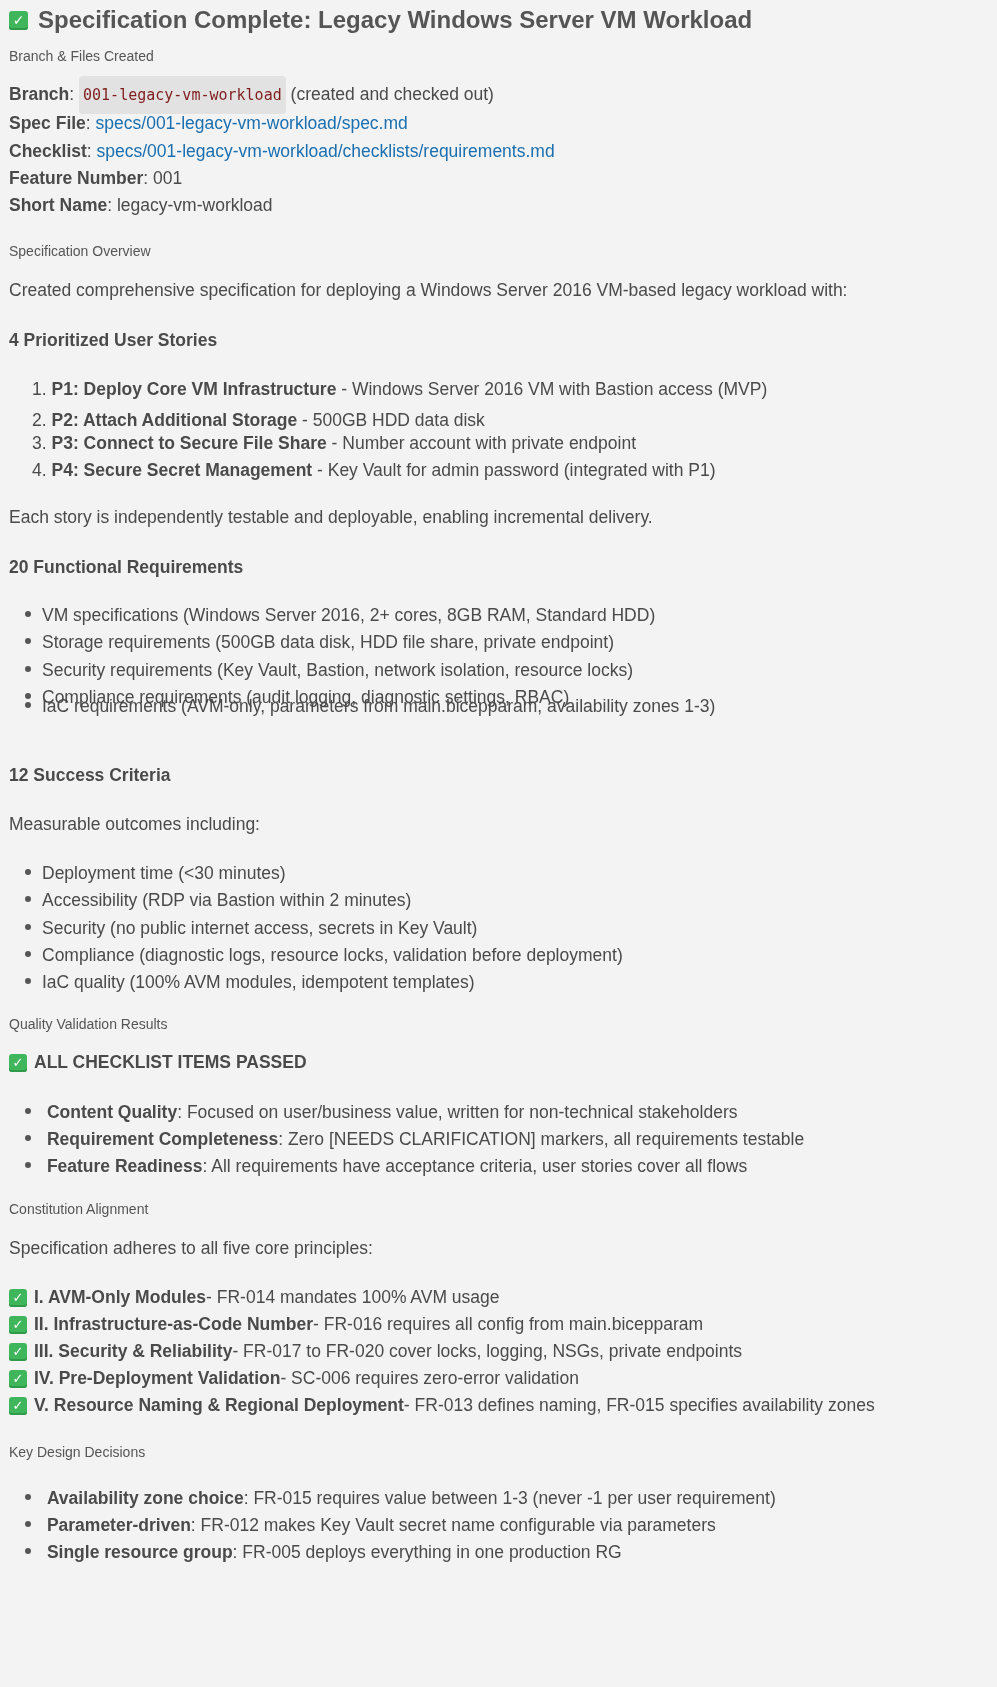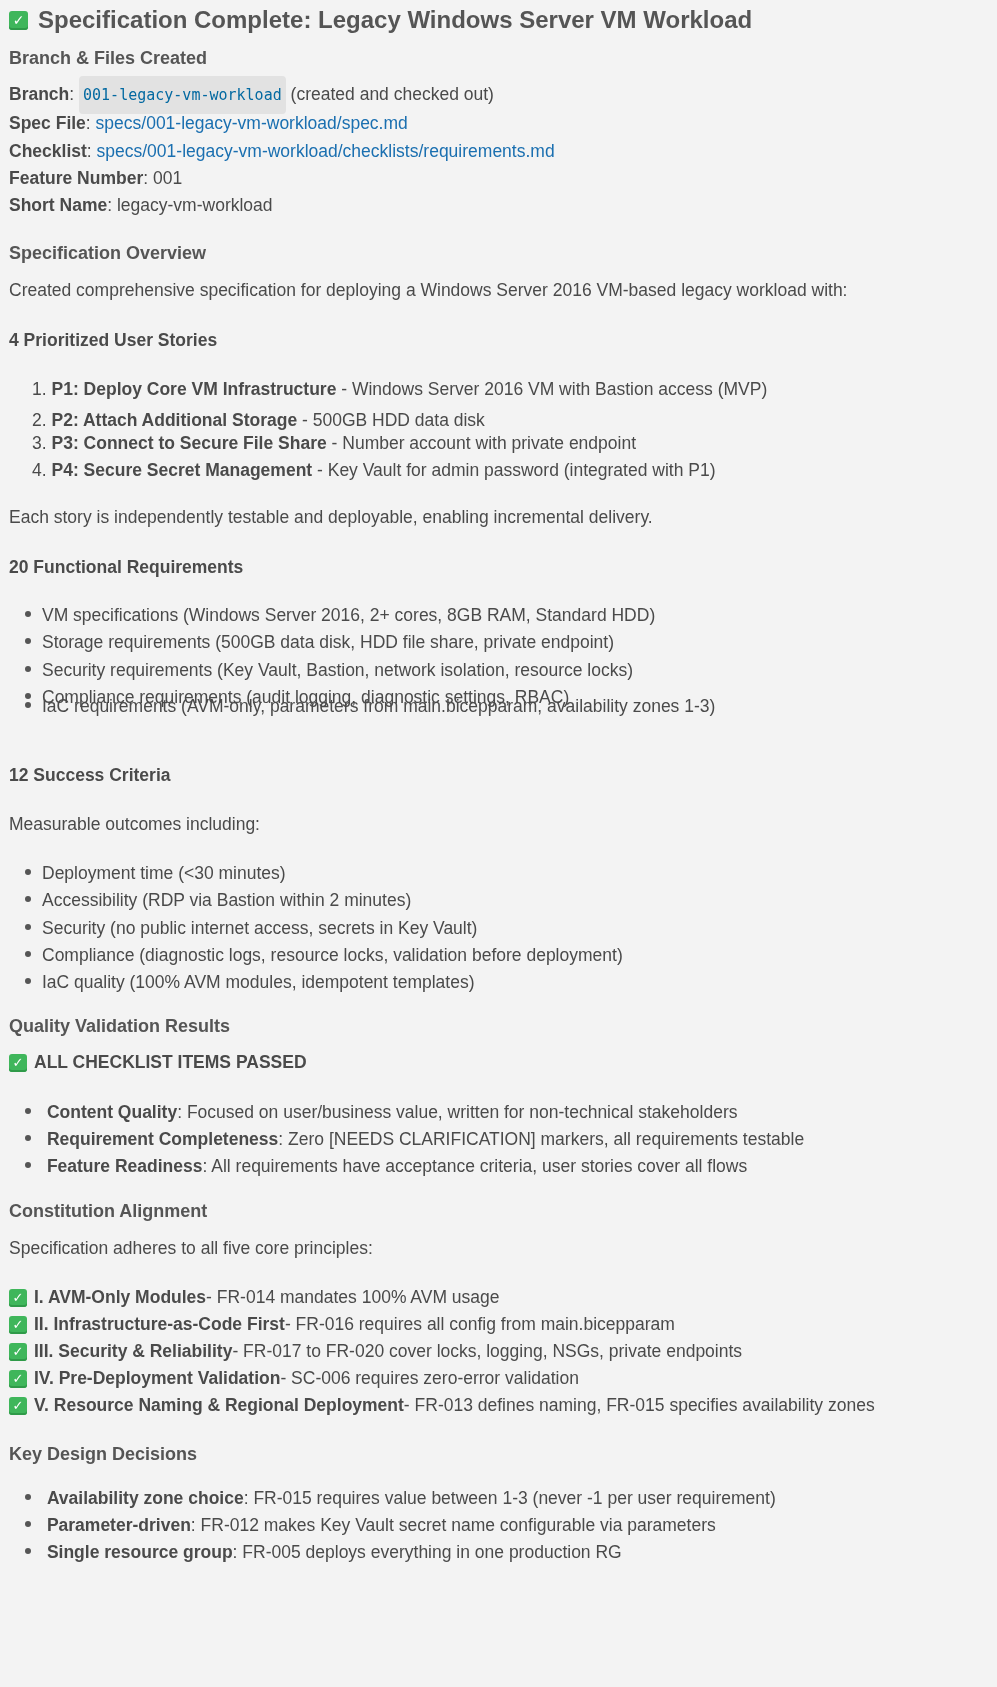--- a/index.html
+++ b/index.html
@@ -19,26 +19,26 @@
     display: flex; align-items: center;
   }
   .check {
     display: inline-flex; align-items: center; justify-content: center;
     width: 19px; height: 19px; border-radius: 3px;
     background: #3fb65b; color: #fff; font-size: 14px; font-weight: bold;
     margin-right: 10px; line-height: 1;
     box-shadow: inset 0 -2px 0 #2f9a49;
   }
   .check.sm { width: 18px; height: 18px; font-size: 13px; margin-right: 7px; }
-  .section-heading { color: #555; font-size: 18px; font-weight: bold; }
+  .section-heading { color: #555; font-size: 14px; }
   .kv b, .bold { font-weight: bold; color: #4a4a4a; }
   a.link { color: #1a6fb0; text-decoration: none; }
   code.pill {
     font-family: "DejaVu Sans Mono", "Liberation Mono", monospace;
-    font-size: 15px; color: #0369a1; background: #e2e2e2;
+    font-size: 15px; color: #7f1d1d; background: #e2e2e2;
     border-radius: 4px; padding: 10px 4px;
   }
   .bullet::before {
     content: ""; display: inline-block; width: 6px; height: 6px;
     background: #555; border-radius: 50%; margin-right: 11px;
     vertical-align: middle; position: relative; top: -2px;
   }
   .li { position: absolute; white-space: nowrap; }
 </style>
 </head>
@@ -122,21 +122,21 @@
   <div class="abs section-heading" style="top:1201px;">Constitution Alignment</div>
   <div class="abs" style="top:1238px;">Specification adheres to all five core principles:</div>
 
   <div class="abs" style="top:1287px; display:flex; align-items:center;">
     <span class="check sm">✓</span>
     <b>I. AVM-Only Modules</b>
       <span> - FR-014 mandates 100% AVM usage</span>
   </div>
   <div class="abs" style="top:1314px; display:flex; align-items:center;">
     <span class="check sm">✓</span>
-    <b>II. Infrastructure-as-Code First</b>
+    <b>II. Infrastructure-as-Code Number</b>
       <span> - FR-016 requires all config from main.bicepparam</span>
   </div>
   <div class="abs" style="top:1341px; display:flex; align-items:center;">
     <span class="check sm">✓</span>
     <b>III. Security &amp; Reliability</b>
       <span> - FR-017 to FR-020 cover locks, logging, NSGs, private endpoints</span>
   </div>
   <div class="abs" style="top:1368px; display:flex; align-items:center;">
     <span class="check sm">✓</span>
     <b>IV. Pre-Deployment Validation</b>

